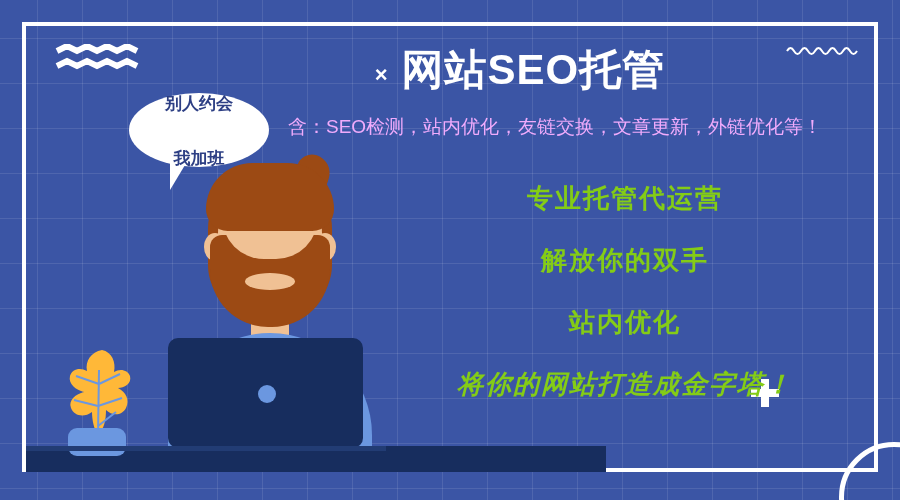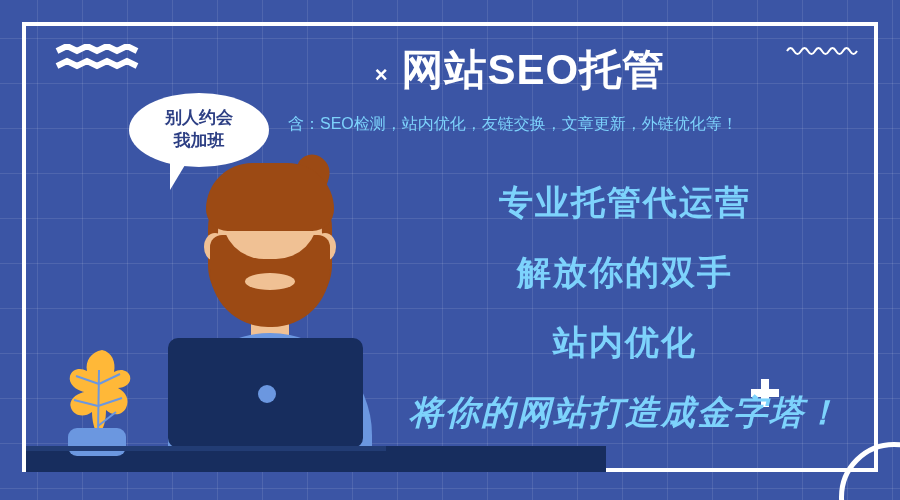--- a/index.html
+++ b/index.html
@@ -104,62 +104,63 @@
     font-weight: bold;
     letter-spacing: 1px;
     line-height: 1.15;
     white-space: nowrap;
   }
   .subtitle {
     position: absolute;
     left: 288px;
     top: 114px;
     width: 470px;
-    color: #7dd3fc;
-    font-size: 16px;
+    color: #f0abfc;
+    font-size: 19px;
     white-space: nowrap;
   }
 
   
   .points {
     position: absolute;
     left: 390px;
     top: 185px;
     width: 470px;
     text-align: center;
   }
   .point {
-    color: #7dd3fc;
-    font-size: 34px;
+    color: #84cc16;
+    font-size: 26px;
     font-weight: bold;
     letter-spacing: 2px;
     line-height: 1.0;
     margin-bottom: 36px;
     white-space: nowrap;
   }
   .point:last-child { margin-bottom: 0; font-style: italic; }
 
   
   .bubble {
     position: absolute;
     left: 129px;
     top: 93px;
     width: 140px;
     height: 74px;
     background: #ffffff;
     border-radius: 50%;
     display: flex;
     flex-direction: column;
     align-items: center;
-    justify-content: center;
+    justify-content: flex-start;
     color: #2d3f84;
     font-size: 17px;
     font-weight: bold;
     line-height: 1.35;
     z-index: 6;
+    gap: 32px;
   }
   .bubble-tail {
     position: absolute;
     left: 170px;
     top: 150px;
     width: 0;
     height: 0;
     border-left: 18px solid #ffffff;
     border-right: 8px solid transparent;
     border-top: 10px solid #ffffff;

